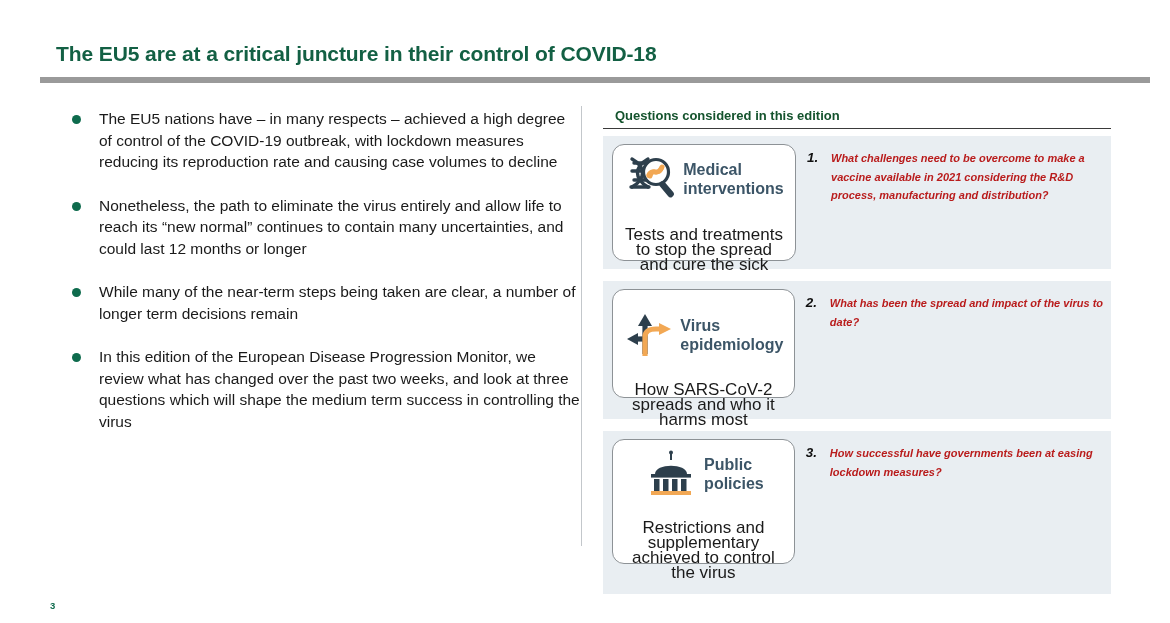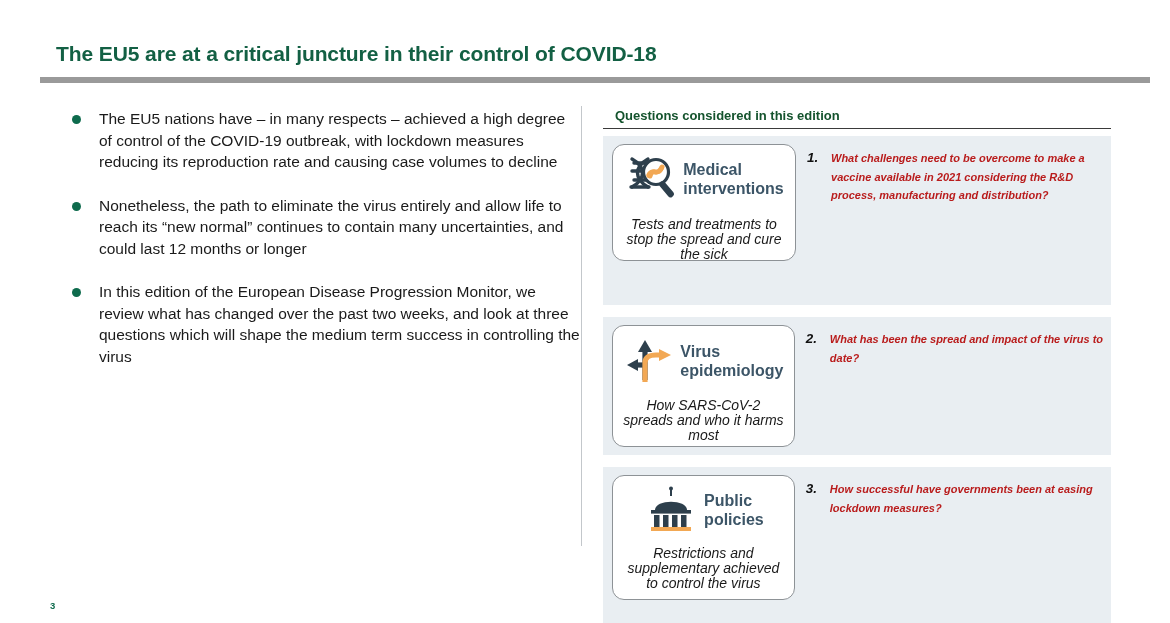--- a/index.html
+++ b/index.html
@@ -45,43 +45,43 @@
     font-size:13px;font-weight:bold;color:#14532d;
     padding-left:12px;padding-bottom:5px;
   }
   .q-rule{width:508px;height:1.4px;background:#3a3a3a;margin-bottom:7px;}
 
   .band{
     position:relative;background:#e9eef2;
     display:flex;align-items:flex-start;
     margin-bottom:12px;
   }
-  .band-1{height:169px;}
+  .band-1{height:133px;}
   .band-2{height:138px;}
   .band-3{height:163px;}
 
   .card{
     background:#ffffff;border:1.3px solid #8d9296;border-radius:12px;
     box-sizing:border-box;
     margin:8px 0 0 9px;
     display:flex;flex-direction:column;align-items:center;
   }
   .card-1{width:190px;height:117px;padding-top:8px;}
-  .card-2{width:188px;height:122px;padding-top:10px;}
+  .card-2{width:188px;height:109px;padding-top:20px;}
   .card-3{width:188px;height:125px;padding-top:10px;}
 
   .card-top{display:flex;align-items:center;justify-content:center;width:100%;}
   .card-icon{flex:0 0 auto;display:flex;align-items:center;justify-content:center;}
   .card-title{
     font-size:16px;font-weight:bold;color:#3c5567;line-height:19px;
     margin-left:5px;
   }
   .card-sub{
-    font-size:14px;font-style:italic;color:#1a1a1a;line-height:15px;
-    text-align:center;margin-top:12px;padding:0 8px;
+    font-size:17px;color:#1a1a1a;line-height:15px;
+    text-align:center;margin-top:22px;padding:0 8px;
   }
 
   .q-block{display:flex;margin-top:13px;margin-left:11px;}
   .q-num{
     font-size:13.4px;font-weight:bold;font-style:italic;color:#111111;
     width:24px;flex:0 0 auto;line-height:18.5px;
   }
   .q-text{
     font-size:11px;font-weight:bold;font-style:italic;color:#b91c1c;
     line-height:18.5px;max-width:290px;
@@ -106,20 +106,24 @@
     <div class="bullet-row">
       <span class="bullet-dot"></span>
       <span class="bullet-text">The EU5 nations have – in many respects – achieved a high degree of control of the COVID-19 outbreak, with lockdown measures reducing its reproduction rate and causing case volumes to decline</span>
     </div>
 
     <div class="bullet-row">
       <span class="bullet-dot"></span>
       <span class="bullet-text">Nonetheless, the path to eliminate the virus entirely and allow life to reach its “new normal” continues to contain many uncertainties, and could last 12 months or longer</span>
     </div>
 
+    <div class="bullet-row">
+      <span class="bullet-dot"></span>
+      <span class="bullet-text">While many of the near-term steps being taken are clear, a number of longer term decisions remain</span>
+    </div>
 
     <div class="bullet-row">
       <span class="bullet-dot"></span>
       <span class="bullet-text">In this edition of the European Disease Progression Monitor, we review what has changed over the past two weeks, and look at three questions which will shape the medium term success in controlling the virus</span>
     </div>
 
   </div>
 
   <div class="v-divider"></div>
 

